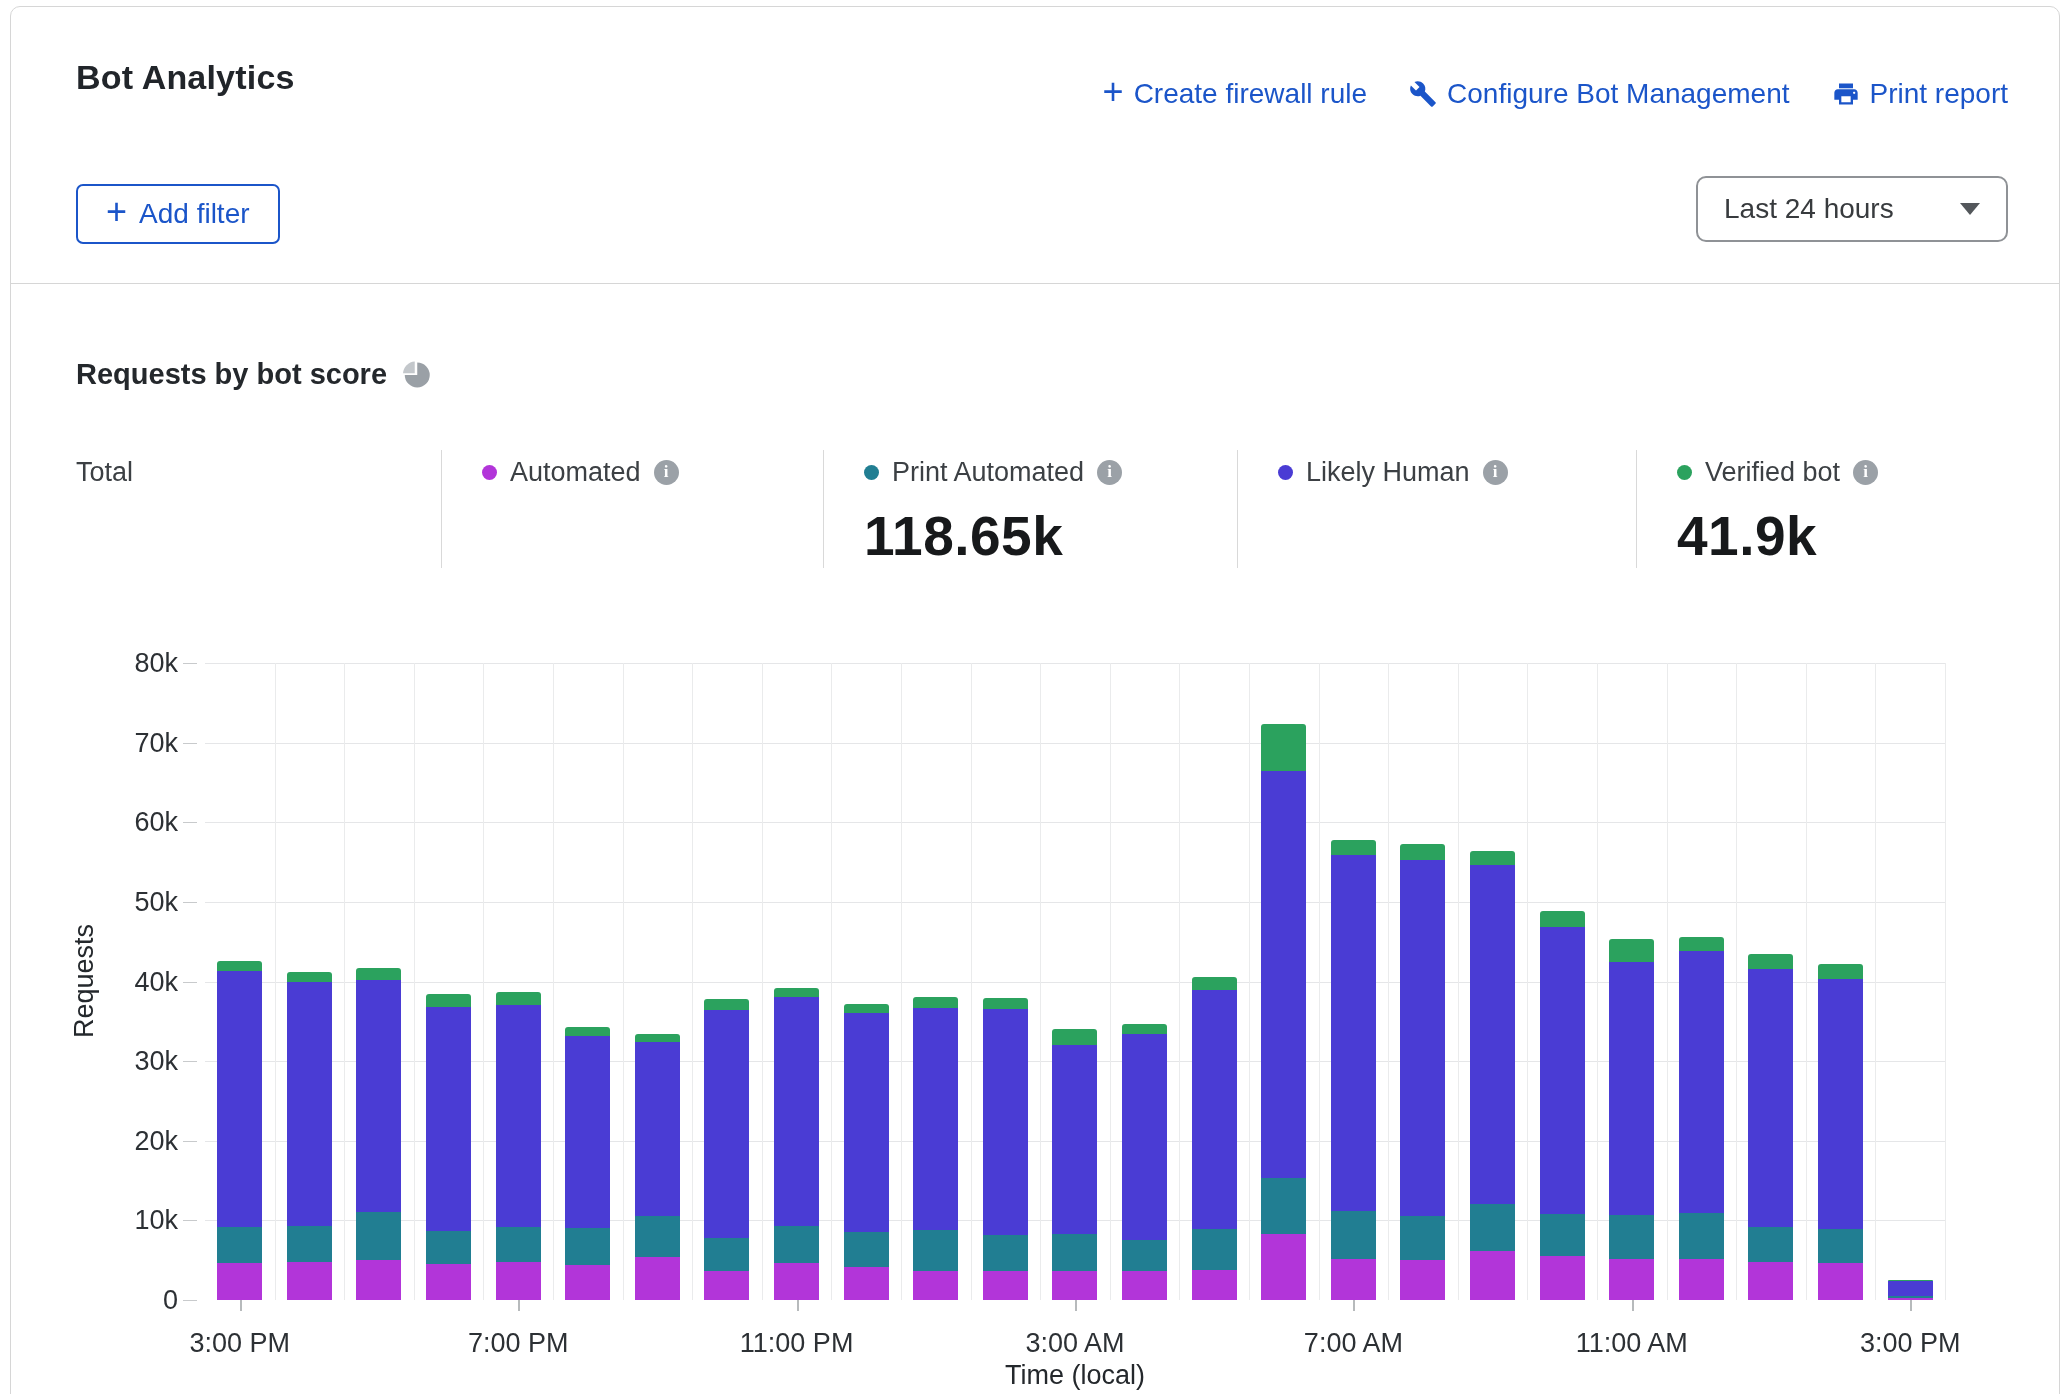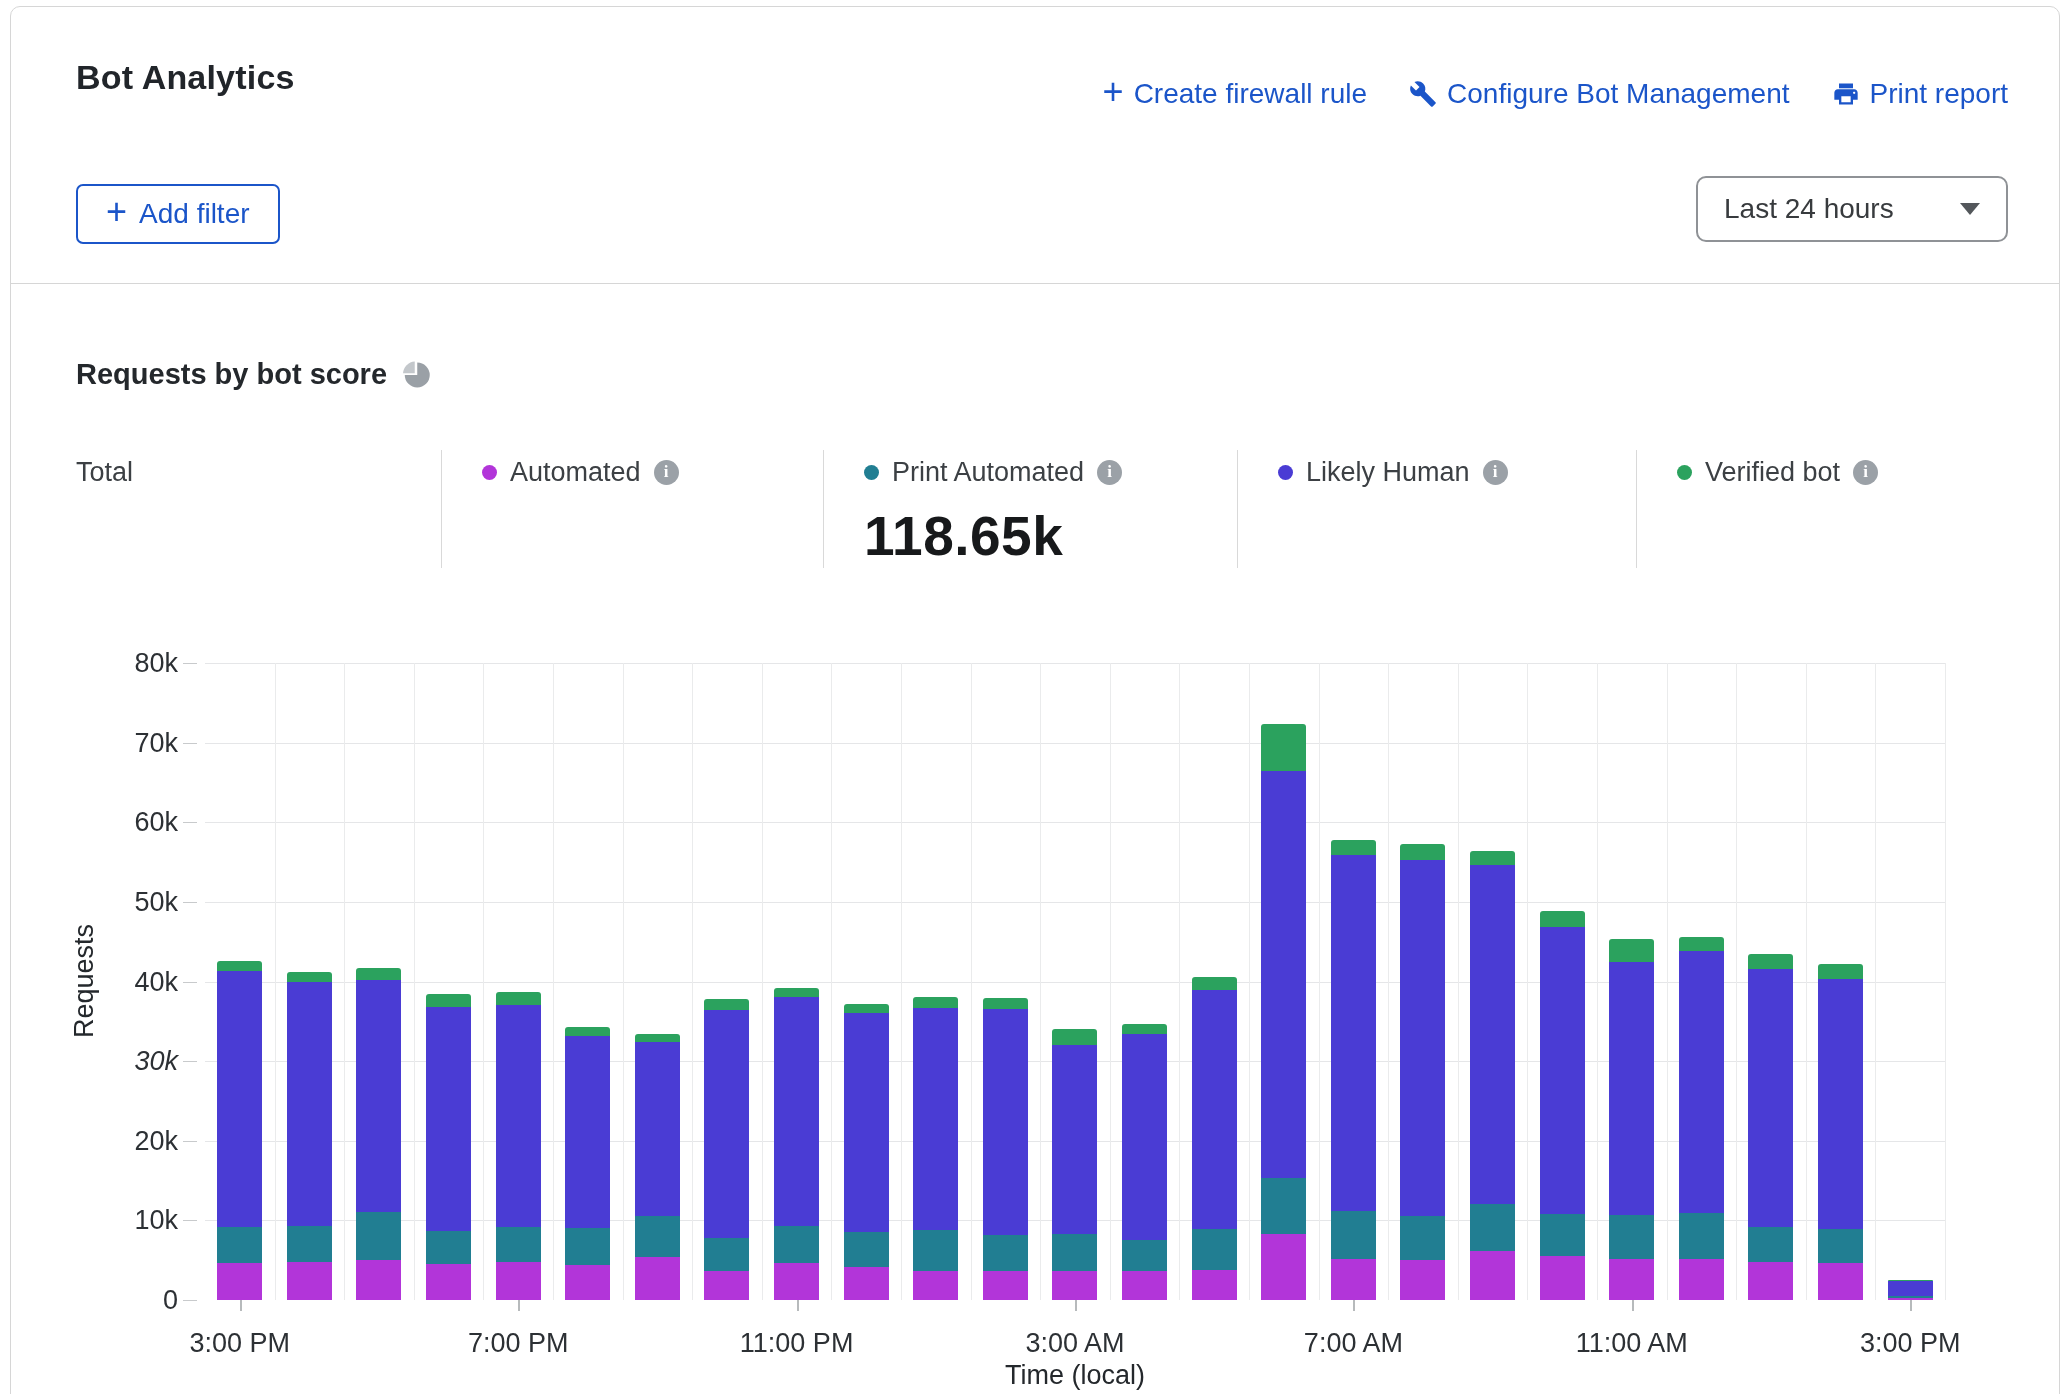--- a/index.html
+++ b/index.html
@@ -134,20 +134,21 @@
       <span class="stat-label">Likely Human</span>
       <span class="info-icon">i</span>
     </div>
   </div>
   <div class="stat-col bordered">
     <div class="stat-head">
       <span class="dot" style="background: rgb(43, 162, 94);"></span>
       <span class="stat-label">Verified bot</span>
       <span class="info-icon">i</span>
     </div>
+    <div class="stat-value">41.9k</div>
   </div>
 </div>
 
 <div id="ylabel" class="abs">Requests</div>
 <div id="xlabel" class="abs">Time (local)</div>
 
 <div id="plot" class="abs">
     <div class="hgrid" style="top: 557.375px;"></div>
     <div class="hgrid" style="top: 477.75px;"></div>
     <div class="hgrid" style="top: 398.125px;"></div>
@@ -383,21 +384,21 @@
     </div>
   </div>
 <div id="axis-extras">
     <div class="abs ytick-dash" style="top: 1300px;"></div>
     <div class="abs ytick-label" style="top: 1300px;">0</div>
     <div class="abs ytick-dash" style="top: 1220.38px;"></div>
     <div class="abs ytick-label" style="top: 1220.38px;">10k</div>
     <div class="abs ytick-dash" style="top: 1140.75px;"></div>
     <div class="abs ytick-label" style="top: 1140.75px;">20k</div>
     <div class="abs ytick-dash" style="top: 1061.12px;"></div>
-    <div class="abs ytick-label" style="top: 1061.12px; font-style: italic;">30k</div>
+    <div class="abs ytick-label" style="top: 1061.12px;">30k</div>
     <div class="abs ytick-dash" style="top: 981.5px;"></div>
     <div class="abs ytick-label" style="top: 981.5px;">40k</div>
     <div class="abs ytick-dash" style="top: 901.875px;"></div>
     <div class="abs ytick-label" style="top: 901.875px;">50k</div>
     <div class="abs ytick-dash" style="top: 822.25px;"></div>
     <div class="abs ytick-label" style="top: 822.25px;">60k</div>
     <div class="abs ytick-dash" style="top: 742.625px;"></div>
     <div class="abs ytick-label" style="top: 742.625px;">70k</div>
     <div class="abs ytick-dash" style="top: 663px;"></div>
     <div class="abs ytick-label" style="top: 663px;">80k</div>

